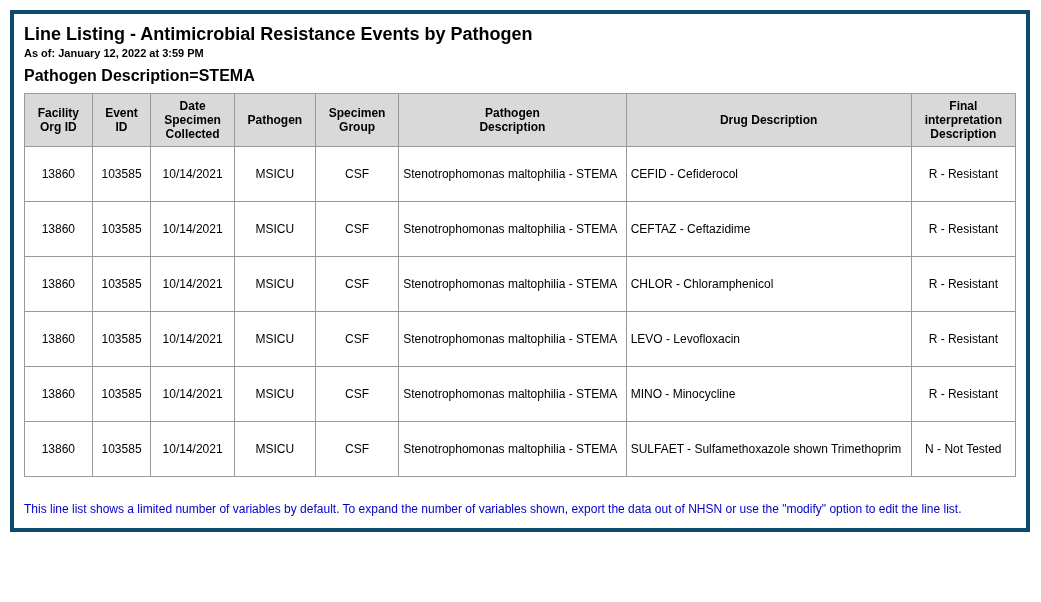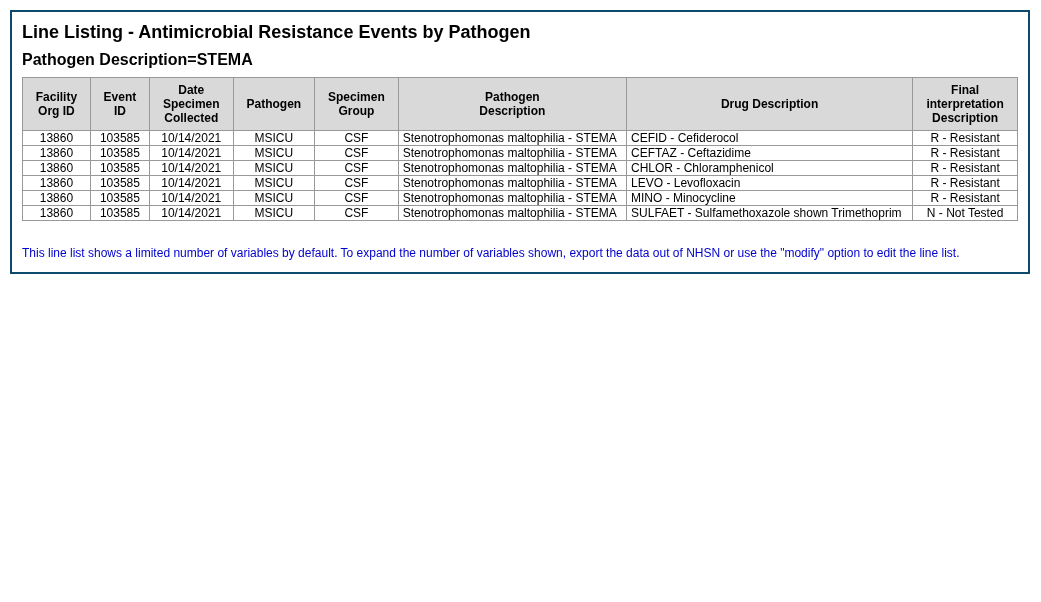--- a/index.html
+++ b/index.html
@@ -6,21 +6,21 @@
     body {
       font-family: Arial, sans-serif;
       font-size: 13px;
       background: #fff;
       color: #000;
       width: 1041px;
       min-height: 602px;
       padding: 10px;
     }
     .outer-border {
-      border: 2px solid #0c4a6e;
+      border: 4px solid #0c4a6e;
       padding: 10px;
       width: 1020px;
     }
     .report-title {
       font-size: 18px;
       font-weight: bold;
       color: #000;
       margin-bottom: 2px;
     }
     .report-meta {
@@ -46,41 +46,42 @@
       text-align: center;
       vertical-align: middle;
       padding: 5px 12px;
       font-size: 12px;
       font-weight: bold;
     }
     td {
       border: 1px solid #999;
       text-align: center;
       vertical-align: middle;
-      padding: 0 4px;
+      padding: 20px 4px;
       font-size: 12px;
     }
     .pathogen-cell {
       text-align: left;
     }
     .drug-cell {
       text-align: left;
     }
     .footer-note {
       color: #0000cc;
       font-size: 12px;
       margin-top: 23px;
       line-height: 1.5;
     }
   </style>
 </head>
 <body>
 
 <div class="outer-border">
   <div class="report-title">Line Listing - Antimicrobial Resistance Events by Pathogen</div>
+  <div class="report-meta">As of: January 12, 2022 at 3:59 PM</div>
   <div class="pathogen-heading">Pathogen Description=STEMA</div>
 
   <table>
     <thead>
       <tr>
         <th>Facility<br>Org ID</th>
         <th>Event<br>ID</th>
         <th>Date<br>Specimen<br>Collected</th>
         <th>Pathogen</th>
         <th>Specimen<br>Group</th>

